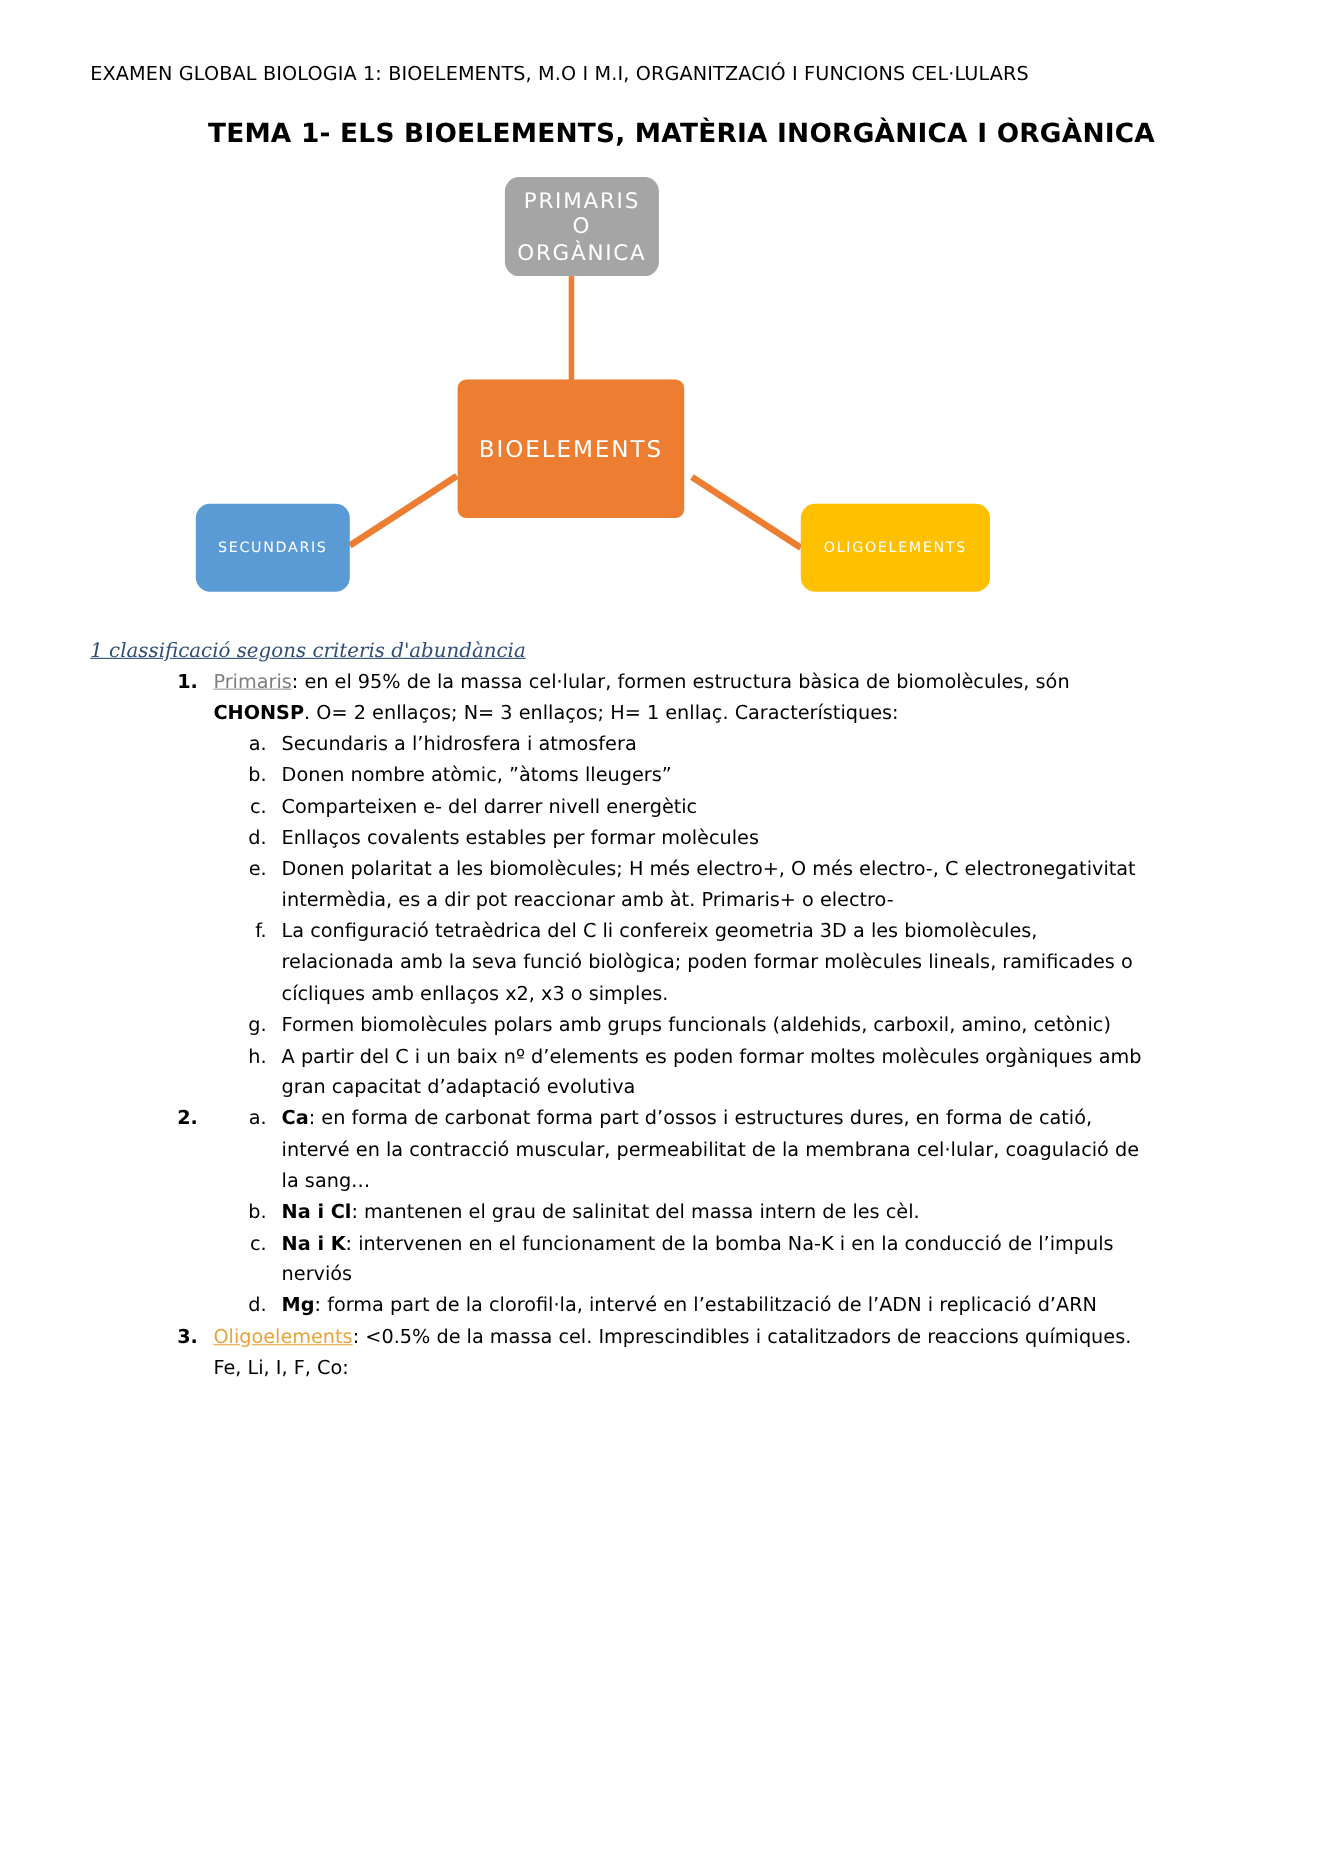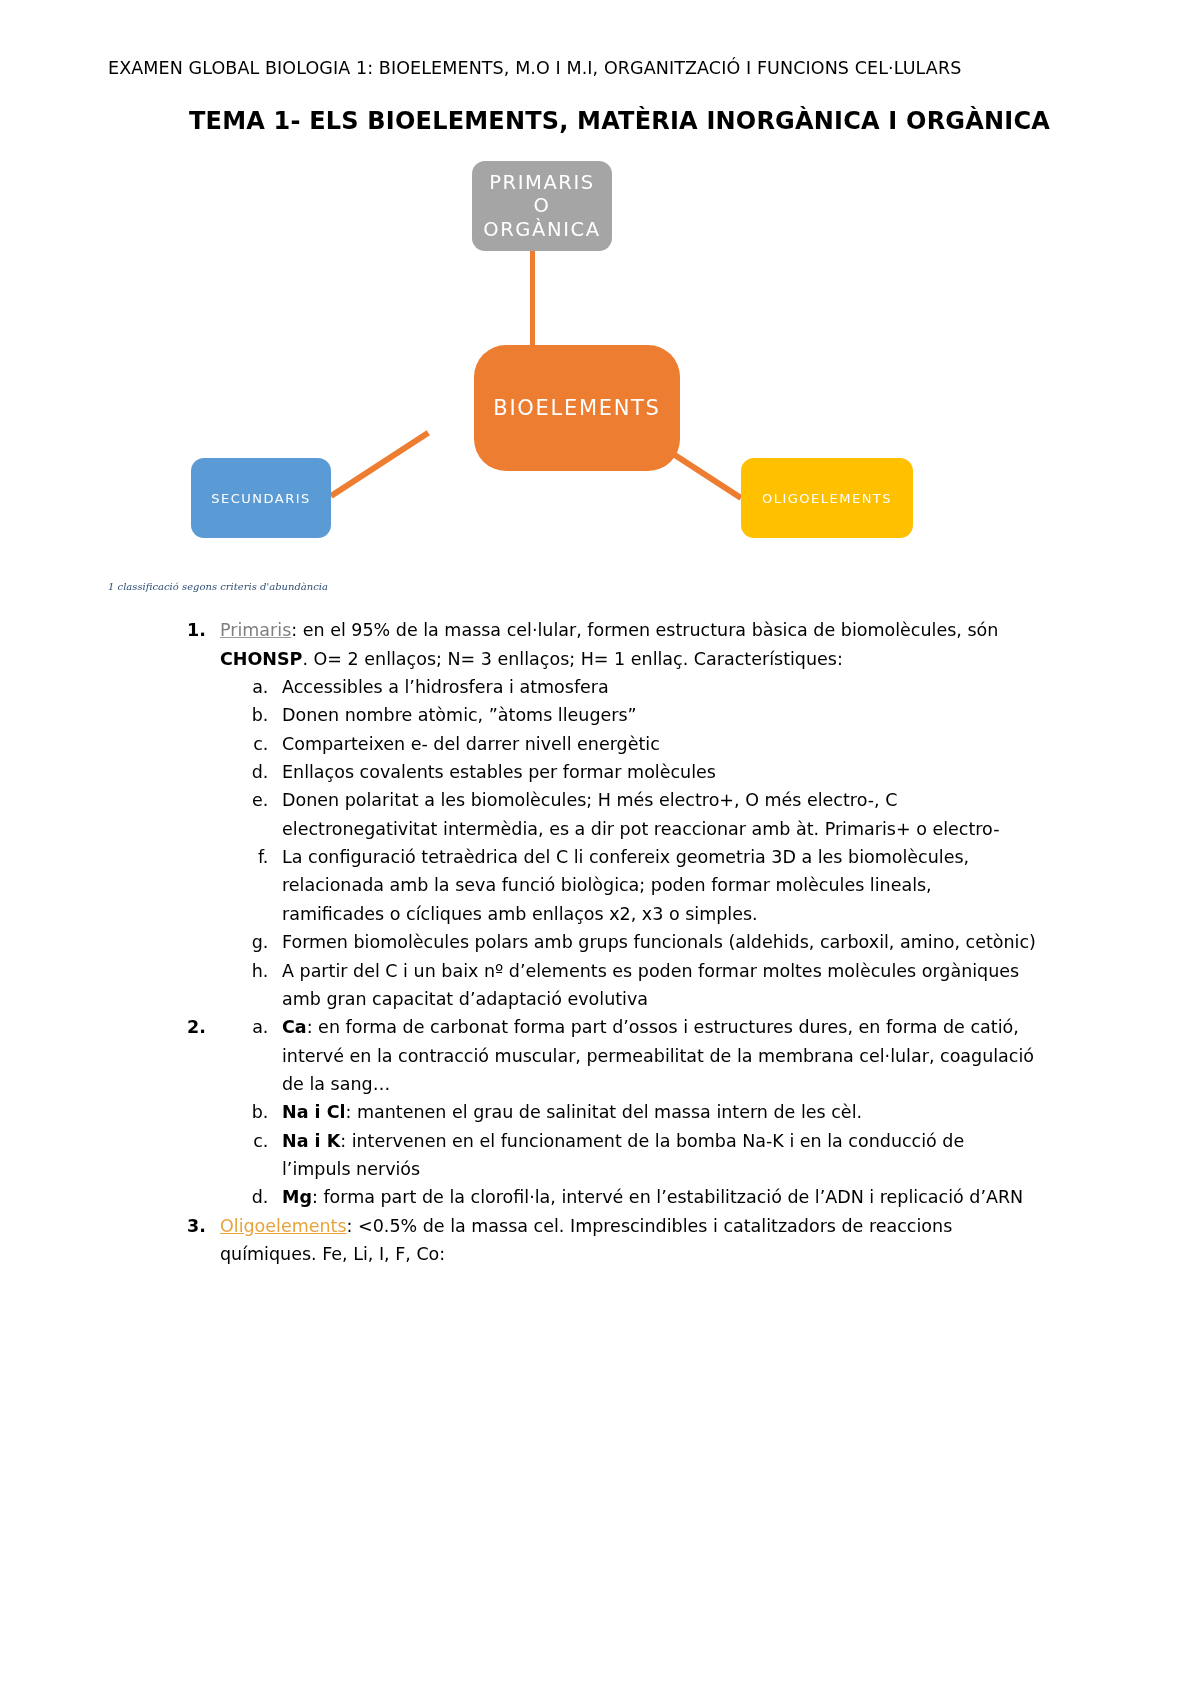--- a/index.html
+++ b/index.html
@@ -13,21 +13,21 @@
     font-family: "DejaVu Sans", sans-serif;
     color: #000000;
     position: relative;
     overflow: hidden;
   }
   .page {
     position: relative;
     width: 1200px;
     height: 1698px;
     box-sizing: border-box;
-    padding: 56px 150px 0 100px;
+    padding: 56px 150px 0 74px;
   }
 
   
   .doc-header {
     font-size: 17.5px;
     line-height: 1.45;
     letter-spacing: 0.1px;
     color: #000;
     margin: 0 0 26px 8px;
     max-width: 900px;
@@ -72,24 +72,23 @@
     font-size: 19.5px;
     letter-spacing: 1.6px;
     line-height: 1.22;
   }
   .node-bio {
     left: 316px;
     top: 196px;
     width: 206px;
     height: 126px;
     background: #ed7d31;
-    border-radius: 32px;
+    border-radius: 8px;
     font-size: 21px;
     letter-spacing: 1.7px;
-    margin-left: 45px;
   }
   .node-secundaris {
     left: 78px;
     top: 309px;
     width: 140px;
     height: 80px;
     background: #5b9bd5;
     border-radius: 13px;
     font-size: 13px;
     letter-spacing: 1.5px;
@@ -128,23 +127,24 @@
     left: 628px;
     top: 346px;
     width: 118px;
     height: 6px;
     transform: rotate(-147deg);
   }
 
   .fig-caption {
     font-family: "DejaVu Serif", serif;
     font-style: italic;
-    font-size: 10px;
+    font-size: 18px;
     color: #2f4e76;
-    margin: 12px 0 24px 8px;
+    margin: 12px 0 4px 8px;
+    text-decoration: underline;
   }
 
   
   .content {
     font-size: 17.5px;
     line-height: 1.62;
     color: #000;
   }
   ol.level1 {
     list-style: decimal;
@@ -222,21 +222,21 @@
   <div class="fig-caption">1 classificació segons criteris d'abundància</div>
 
   <div class="content">
     <ol class="level1">
 
       <li>
         <span class="itemtext">
           <span class="kw-primaris">Primaris</span><span>: en el 95% de la massa cel·lular, formen estructura bàsica de biomolècules, són </span><b class="inline">CHONSP</b><span>. O= 2 enllaços; N= 3 enllaços; H= 1 enllaç. Característiques:</span>
         </span>
         <ol class="level2">
-          <li>Accessibles a l’hidrosfera i atmosfera</li>
+          <li>Secundaris a l’hidrosfera i atmosfera</li>
           <li>Donen nombre atòmic, ”àtoms lleugers”</li>
           <li>Comparteixen e- del darrer nivell energètic</li>
           <li>Enllaços covalents estables per formar molècules</li>
           <li>Donen polaritat a les biomolècules; H més electro+, O més electro-, C electronegativitat intermèdia, es a dir pot reaccionar amb àt. Primaris+ o electro-</li>
           <li>La configuració tetraèdrica del C li confereix geometria 3D a les biomolècules, relacionada amb la seva funció biològica; poden formar molècules lineals, ramificades o cícliques amb enllaços x2, x3 o simples.</li>
           <li>Formen biomolècules polars amb grups funcionals (aldehids, carboxil, amino, cetònic)</li>
           <li>A partir del C i un baix nº d’elements es poden formar moltes molècules orgàniques amb gran capacitat d’adaptació evolutiva</li>
         </ol>
       </li>
 

